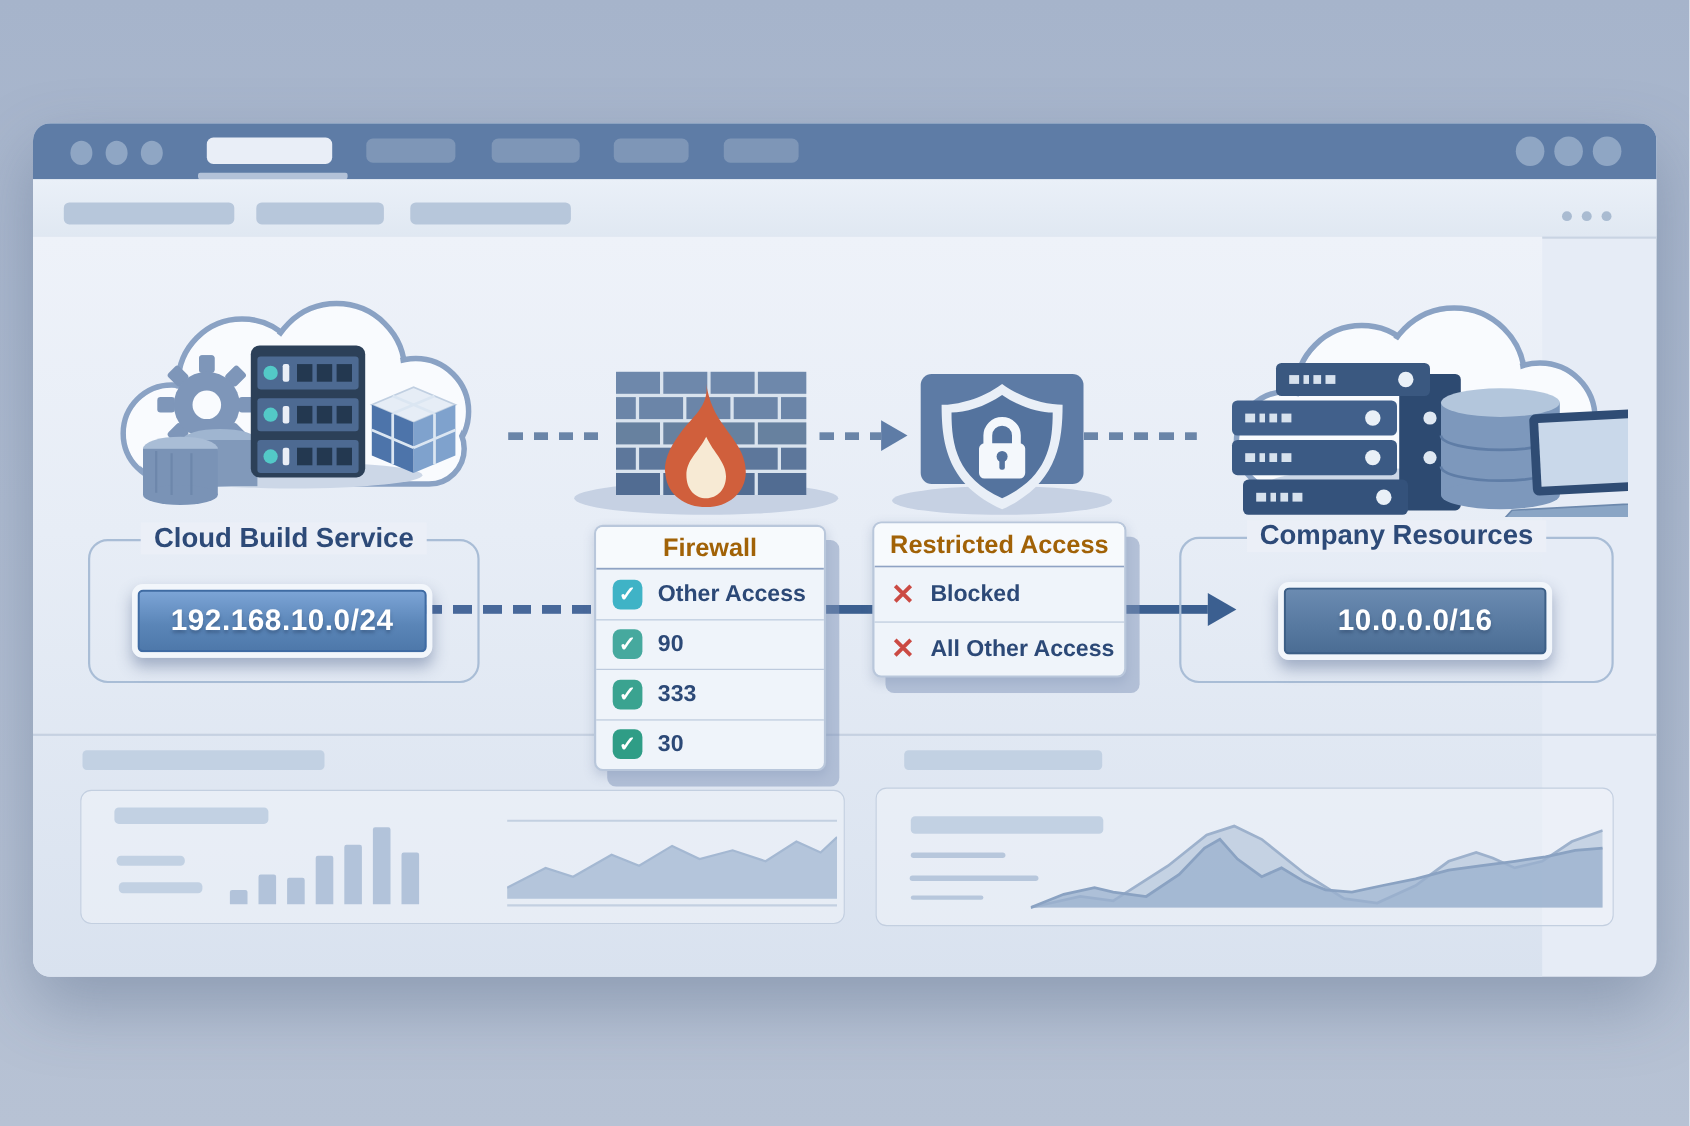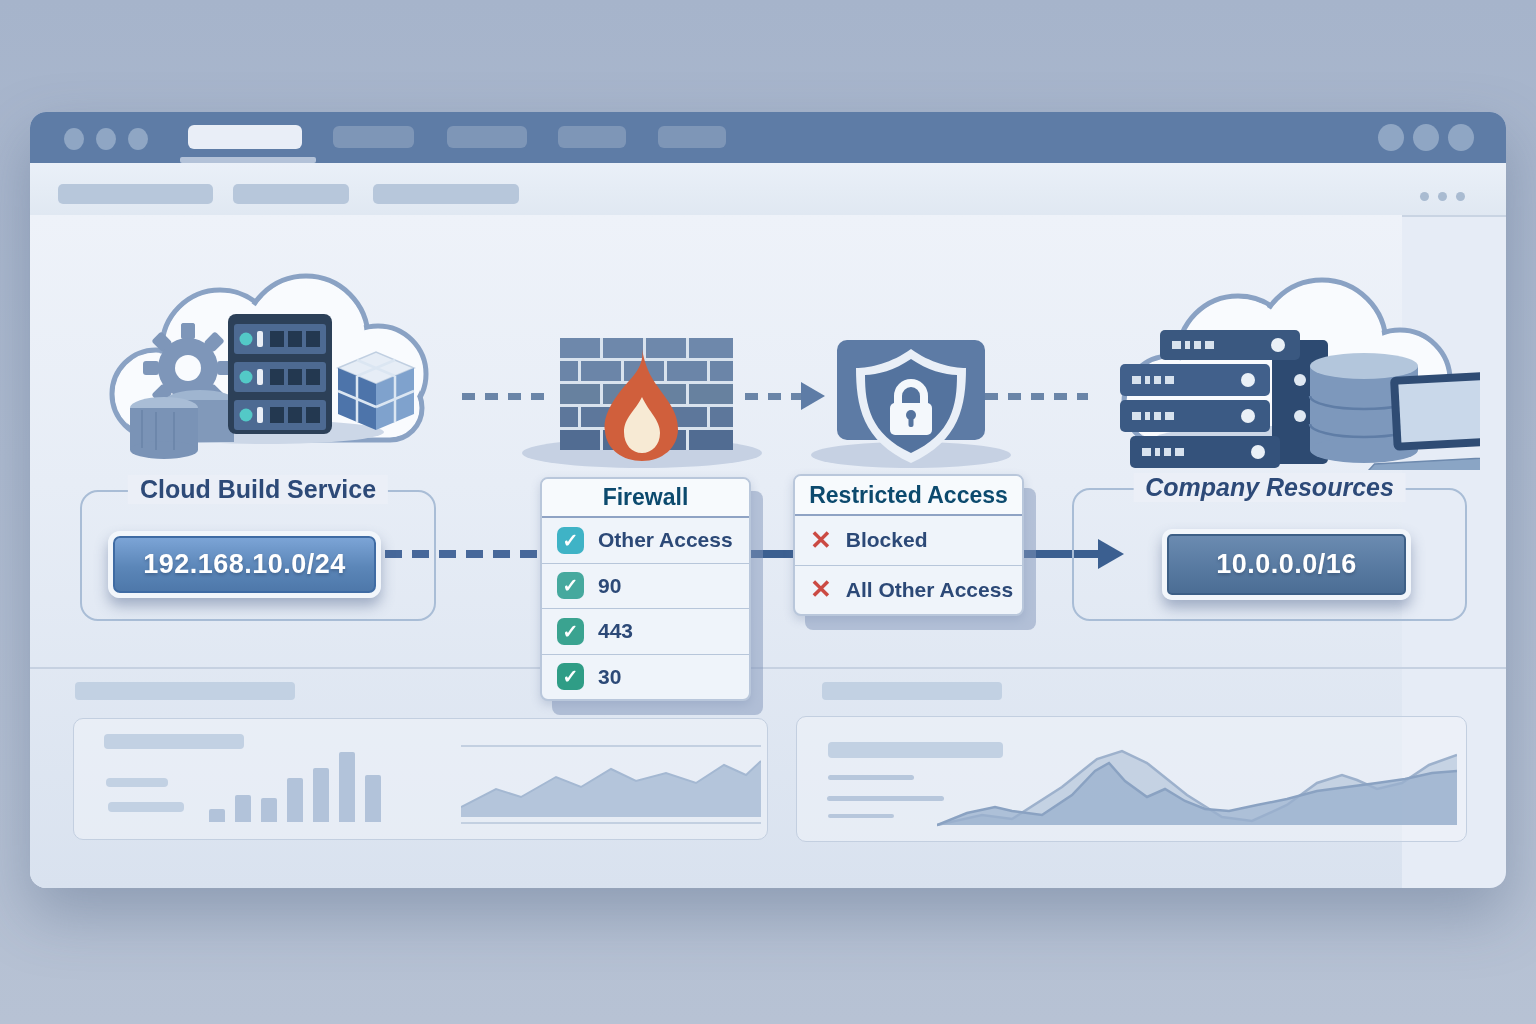--- a/index.html
+++ b/index.html
@@ -46,21 +46,21 @@
              box-shadow:0 8px 14px rgba(80,100,140,.45), inset 0 0 0 2px #3f6ba3;}
   .ipbtn.dst{background:linear-gradient(180deg,#6c8cb2 0%,#587aa1 55%,#4a6c93 100%);
              box-shadow:0 8px 14px rgba(80,100,140,.45), inset 0 0 0 2px #3d5f86;margin-left:28px;}
 
   
   .panel{background:#eff4fa;border:2px solid #b9c7db;border-radius:8px;z-index:3;
          box-shadow:12px 14px 0 rgba(130,150,185,.5), 0 4px 10px rgba(90,110,150,.25);
          display:flex;flex-direction:column;}
   .panel .phead{flex:0 0 auto;display:flex;align-items:center;justify-content:center;
          background:#f7fafd;border-bottom:2px solid #8fa3c4;border-radius:6px 6px 0 0;
-         font-size:23px;font-weight:bold;color:#0c4a6e;}
+         font-size:23px;font-weight:bold;color:#a16207;}
   .panel .prow{flex:1 1 0;display:flex;align-items:center;padding-left:15px;gap:14px;
          font-size:21px;font-weight:bold;color:#2c4977;}
   .panel .prow + .prow{border-top:1.5px solid #b7c6da;}
   .chk{width:27px;height:27px;border-radius:7px;color:#fff;font-size:19px;font-weight:bold;
        display:flex;align-items:center;justify-content:center;flex:0 0 auto;cursor:pointer;}
   .prow:nth-of-type(2) .chk{background:#3fb3c6;}
   .prow:nth-of-type(3) .chk{background:#46a99e;}
   .prow:nth-of-type(4) .chk{background:#3aa390;}
   .prow:nth-of-type(5) .chk{background:#2f9d86;}
   .xmark{color:#cb4a43;font-size:26px;font-weight:bold;flex:0 0 auto;}
@@ -309,60 +309,60 @@
       </svg>
 
       <div class="abs dash" style="left:432px;top:178px;width:90px;"></div>
       <div class="abs dash" style="left:715px;top:178px;width:56px;"></div>
       <div class="abs arrowhead" style="left:771px;top:167px;border-top:14px solid transparent;border-bottom:14px solid transparent;border-left:24px solid #5e7ca6;"></div>
       <div class="abs dash" style="left:955px;top:178px;width:103px;"></div>
 
       <div class="abs fs" style="left:50px;top:275px;width:352px;height:127px;">
         <span class="fslabel">Cloud Build Service</span>
       </div>
-      <div class="abs ipbtn src" style="left:78px;top:316px;width:263px;height:57px;border-radius:12px;">192.168.10.0/24</div>
+      <div class="abs ipbtn src" style="left:90px;top:316px;width:263px;height:57px;">192.168.10.0/24</div>
 
       <div class="abs dash big" style="left:355px;top:335px;width:155px;"></div>
 
       <div class="abs solidline" style="left:720px;top:335px;width:348px;height:8px;"></div>
       <div class="abs arrowhead" style="left:1068px;top:324px;z-index:1;border-top:15px solid transparent;border-bottom:15px solid transparent;border-left:26px solid #3b5f90;"></div>
 
       <div class="abs panel" style="left:510px;top:262px;width:207px;height:220px;">
         <div class="phead" style="height:37px;">Firewall</div>
         <div class="prow">
           <span class="chk">✓</span>
           <span>Other Access</span>
         </div>
         <div class="prow">
           <span class="chk">✓</span>
           <span>90</span>
         </div>
         <div class="prow">
           <span class="chk">✓</span>
-          <span>443</span>
+          <span>333</span>
         </div>
         <div class="prow">
           <span class="chk">✓</span>
           <span>30</span>
         </div>
       </div>
 
       <div class="abs panel" style="left:763px;top:259px;width:227px;height:138px;">
         <div class="phead" style="height:38px;">Restricted Access</div>
         <div class="prow">
           <span class="xmark">✕</span>
           <span>Blocked</span>
         </div>
         <div class="prow">
           <span class="xmark">✕</span>
           <span>All Other Access</span>
         </div>
       </div>
 
-      <div class="abs fs" style="left:1042px;top:273px;width:391px;height:129px;font-style:italic;">
+      <div class="abs fs" style="left:1042px;top:273px;width:391px;height:129px;">
         <span class="fslabel">Company Resources</span>
       </div>
       <div class="abs ipbtn dst" style="left:1104px;top:314px;width:239px;height:61px;">10.0.0.0/16</div>
 
       <div class="abs divider2" style="left:0;top:452px;width:1476px;height:2px;"></div>
       <div class="abs phbar" style="left:45px;top:467px;width:220px;height:18px;"></div>
       <div class="abs phbar" style="left:792px;top:467px;width:180px;height:18px;"></div>
 
       <div class="abs bpanel" style="left:43px;top:503px;width:693px;height:120px;">
         <div class="phbar" style="position:absolute;left:30px;top:15px;width:140px;height:15px;"></div>

